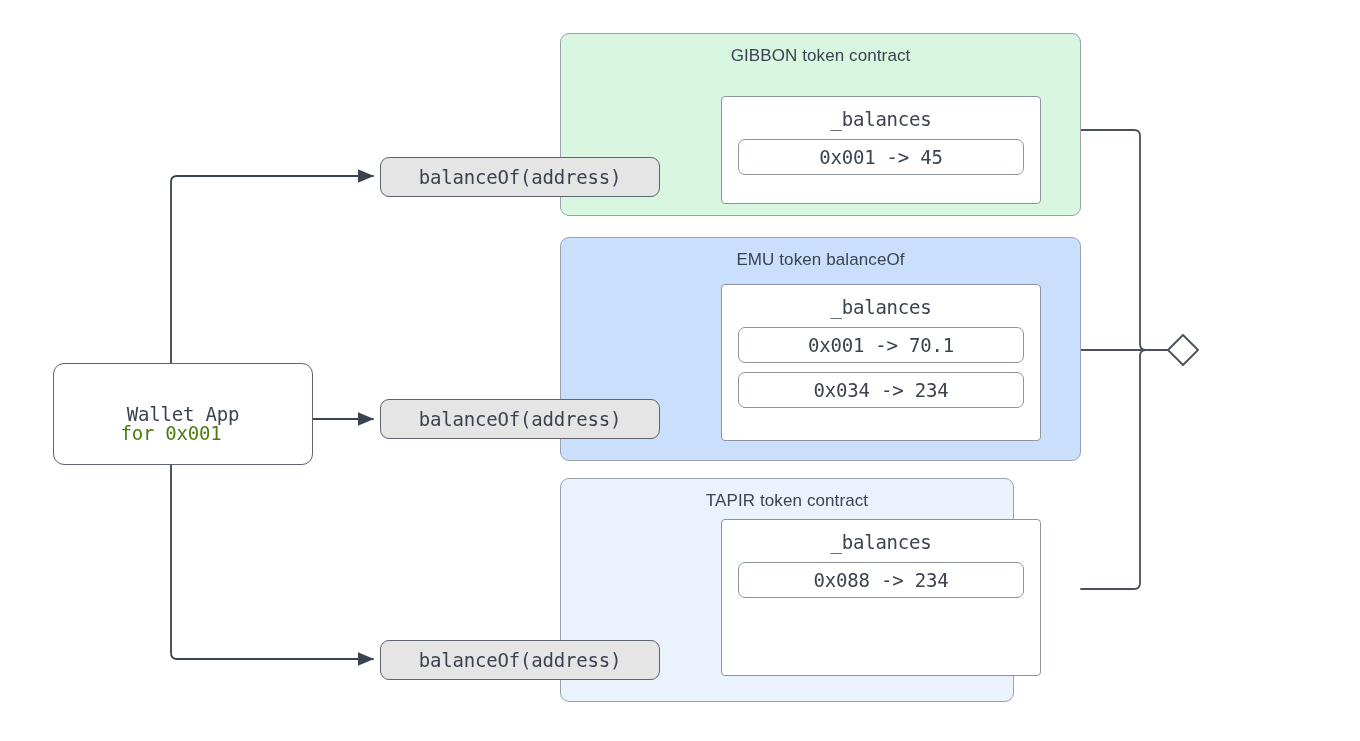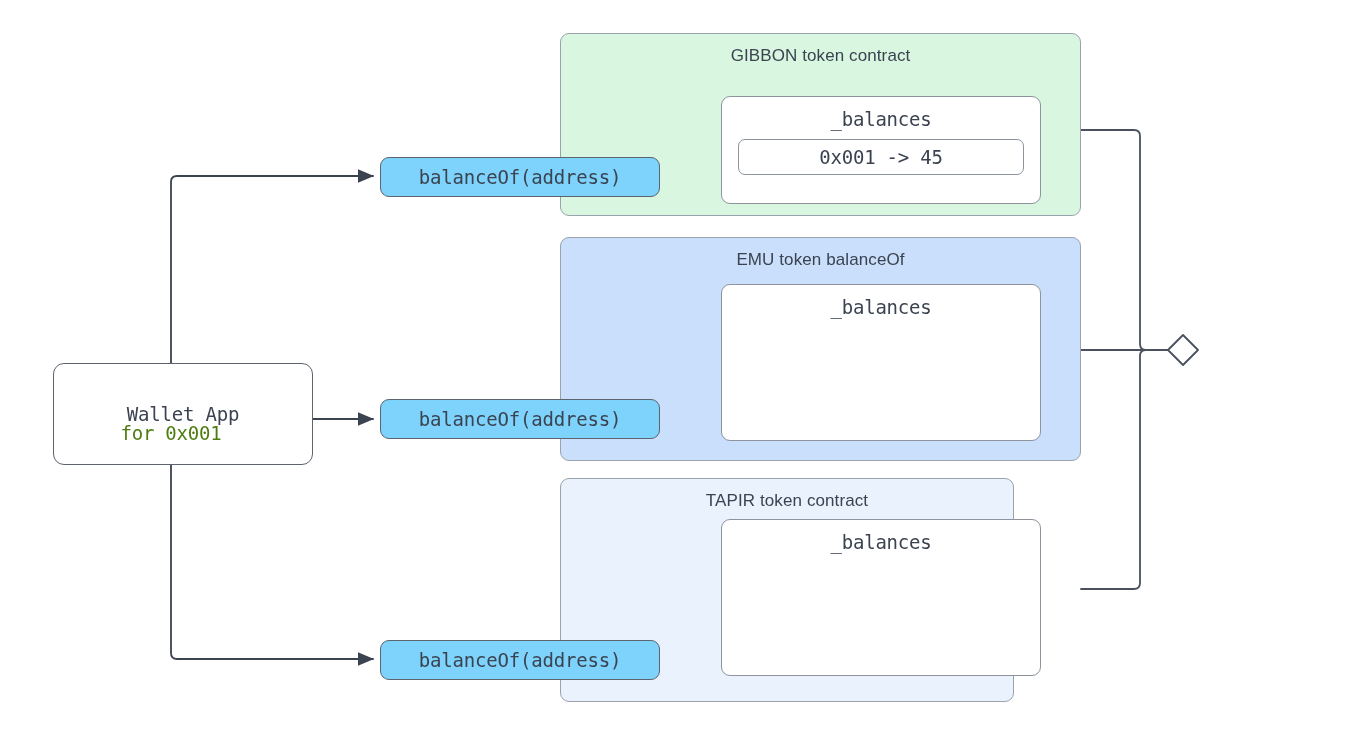--- a/index.html
+++ b/index.html
@@ -47,21 +47,21 @@
     font-size: 17px;
     color: #3b4350;
     letter-spacing: 0.1px;
   }
 
   
   .balances {
     position: absolute;
     background: #ffffff;
     border: 1px solid #8d949d;
-    border-radius: 9px;
+    border-radius: 4px;
     box-sizing: border-box;
   }
   .balances-title {
     text-align: center;
     font-family: "DejaVu Sans Mono", monospace;
     font-size: 19px;
     color: #3b4350;
     margin-top: 11px;
     letter-spacing: -0.2px;
   }
@@ -93,21 +93,21 @@
     line-height: 26px;
     color: #3b4350;
     text-align: center;
     white-space: pre;
     letter-spacing: -0.2px;
     z-index: 3;
   }
 
   
   .call {
-    background: #7dd3fc;
+    background: #e5e5e5;
     border: 1px solid #5d6470;
     border-radius: 9px;
     display: flex;
     align-items: center;
     justify-content: center;
     font-family: "DejaVu Sans Mono", monospace;
     font-size: 19px;
     color: #3b4350;
     letter-spacing: -0.2px;
     z-index: 3;
@@ -189,24 +189,27 @@
     <div class="balances" style="left:160px; top:62px; width:320px; height:108px;">
       <div class="balances-title">_balances</div>
       <div class="entry">0x001 -&gt; 45</div>
     </div>
   </div>
 
   <div class="node contract" style="left:560px; top:237px; width:521px; height:224px; background:#cadffb;">
     <div class="contract-title">EMU token balanceOf</div>
     <div class="balances" style="left:160px; top:46px; width:320px; height:157px;">
       <div class="balances-title">_balances</div>
+      <div class="entry">0x001 -&gt; 70.1</div>
+      <div class="entry">0x034 -&gt; 234</div>
     </div>
   </div>
 
   <div class="node contract" style="left:560px; top:478px; width:454px; height:224px; background:#eaf2fe;">
     <div class="contract-title">TAPIR token contract</div>
     <div class="balances" style="left:160px; top:40px; width:320px; height:157px;">
       <div class="balances-title">_balances</div>
+      <div class="entry">0x088 -&gt; 234</div>
     </div>
   </div>
 
 
 </div>
 
 </body></html>

